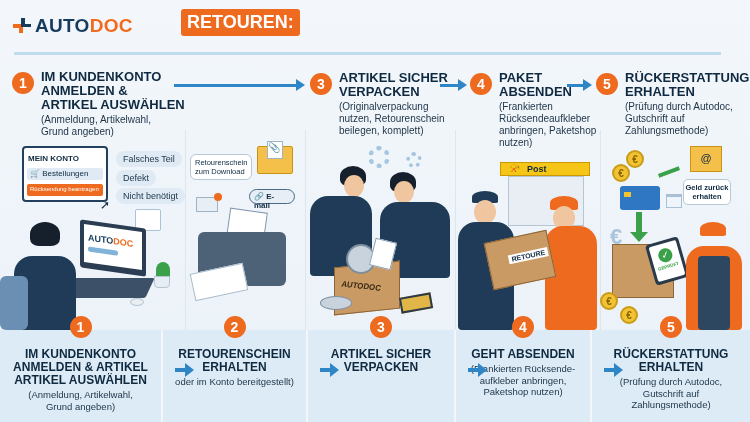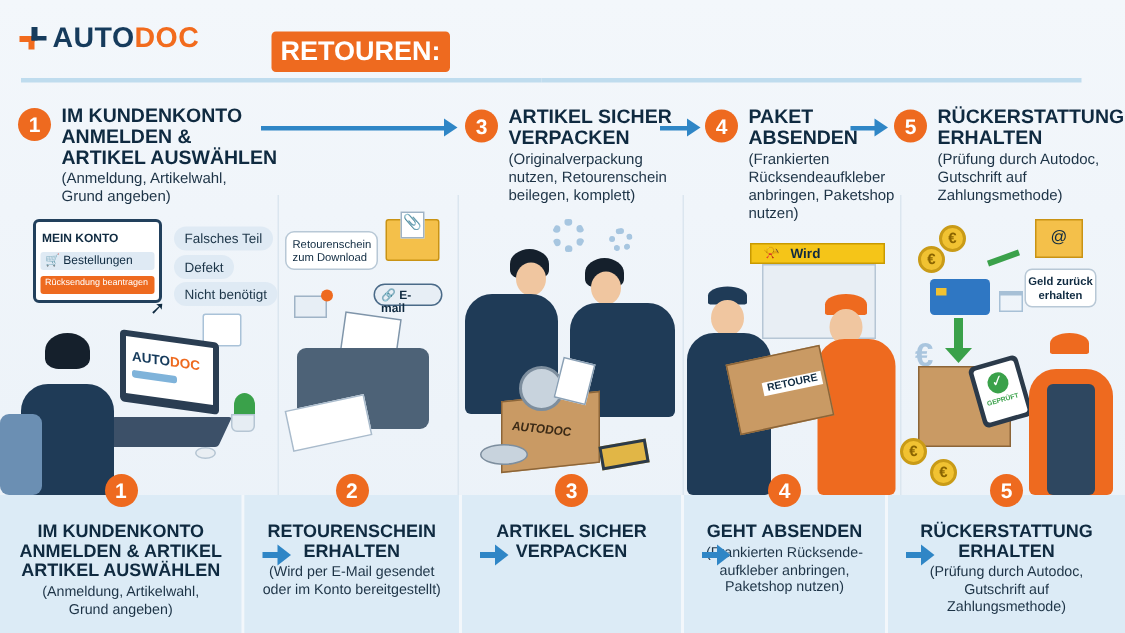--- a/index.html
+++ b/index.html
@@ -16,21 +16,21 @@
   }
   .logo { position: absolute; left: 13px; top: 15px; display: flex; align-items: center; gap: 4px; }
   .logo-mark { width: 18px; height: 16px; position: relative; }
   .logo-mark .a { position: absolute; left: 0; top: 6px; width: 10px; height: 4px; background: #f26b1d; }
   .logo-mark .b { position: absolute; left: 6px; top: 6px; width: 4px; height: 9px; background: #f26b1d; }
   .logo-mark .c { position: absolute; left: 8px; top: 0px; width: 4px; height: 9px; background: #163b5c; }
   .logo-mark .d { position: absolute; left: 8px; top: 6px; width: 10px; height: 3px; background: #163b5c; }
   .logo-text { font-weight: 700; font-size: 19px; letter-spacing: 0.3px; }
   .logo-text .auto { color: #163b5c; }
   .logo-text .doc { color: #f26b1d; }
-  .title { position: absolute; left: 181px; top: 21px; display: flex; align-items: center; gap: 14px; flex-direction: column; }
+  .title { position: absolute; left: 181px; top: 9px; display: flex; align-items: center; gap: 14px; flex-direction: column; }
   .title-badge { background: #ee6a1f; color: #fff; font-weight: 700; font-size: 18px; padding: 3px 6px; border-radius: 3px; }
   .title-rest { color: #143552; font-weight: 700; font-size: 18px; letter-spacing: 0.1px; }
   .title-rule { position: absolute; left: 14px; top: 52px; width: 347px; height: 3px; background: #bfdcee; }
   .title-rule2 { position: absolute; left: 361px; top: 52px; width: 360px; height: 3px; background: #bfdcee; }
 
   .step-top { position: absolute; }
   .num {
     display: inline-flex; align-items: center; justify-content: center;
     width: 22px; height: 22px; border-radius: 50%; background: #ee6a1f; color: #fff;
     font-weight: 700; font-size: 14px; position: absolute; left: 0; top: 0;
@@ -193,21 +193,21 @@
   </div>
   <div style="position:absolute;left:346px;top:244px;width:30px;height:30px;border-radius:50%;background:#c8d3dd;border:2px solid #7d8e9e;"></div>
   <div style="position:absolute;left:372px;top:240px;width:22px;height:28px;background:#fff;border:1px solid #8aa0b5;transform:rotate(14deg);"></div>
   <div style="position:absolute;left:320px;top:296px;width:32px;height:14px;border-radius:50%;background:#c8d3dd;border:1px solid #7d8e9e;"></div>
   <div style="position:absolute;left:400px;top:295px;width:32px;height:16px;background:#e1b646;border:2px solid #2c3a48;transform:rotate(-10deg);"></div>
 </div>
 
 <div>
   <div style="position:absolute;left:500px;top:162px;width:90px;height:14px;background:#f5c518;border:1px solid #c99a00;">
     <span style="position:absolute;left:8px;top:0;font-size:9px;">📯</span>
-    <span style="position:absolute;left:26px;top:1px;font-size:9px;font-weight:700;color:#0f2a40;">Wird</span>
+    <span style="position:absolute;left:26px;top:1px;font-size:9px;font-weight:700;color:#0f2a40;">Post</span>
   </div>
   <div style="position:absolute;left:508px;top:176px;width:76px;height:50px;background:#e8eef4;border:1px solid #b6c6d5;"></div>
   <div class="cap" style="left:472px;top:191px;width:26px;height:12px;background:#1f3b57;"></div>
   <div class="head" style="left:474px;top:200px;width:22px;height:24px;"></div>
   <div class="person-body dark" style="left:458px;top:222px;width:56px;height:108px;"></div>
   <div class="cap" style="left:550px;top:196px;width:28px;height:14px;background:#ee6a1f;"></div>
   <div class="head" style="left:553px;top:206px;width:22px;height:24px;"></div>
   <div class="person-body" style="left:545px;top:226px;width:52px;height:104px;background:#ee6a1f;"></div>
   <div class="box" style="left:488px;top:236px;width:64px;height:48px;transform:rotate(-12deg);">
     <div style="position:absolute;left:20px;top:16px;background:#fff;font-size:7px;font-weight:700;padding:1px 3px;color:#0f2a40;">RETOURE</div>
@@ -262,21 +262,20 @@
         <div class="hd"></div>
       </div>
   </div>
   <div class="bcell" style="width:145px;">
     <div class="bnum">2</div>
     <div class="bh">
       <div>RETOURENSCHEIN</div>
       <div>ERHALTEN</div>
     </div>
     <div class="bs">
-      <div>(Wird per E-Mail gesendet</div>
       <div>oder im Konto bereitgestellt)</div>
     </div>
     <div class="barrow">
         <div class="l"></div>
         <div class="hd"></div>
       </div>
   </div>
   <div class="bcell" style="width:148px;">
     <div class="bnum">3</div>
     <div class="bh">

